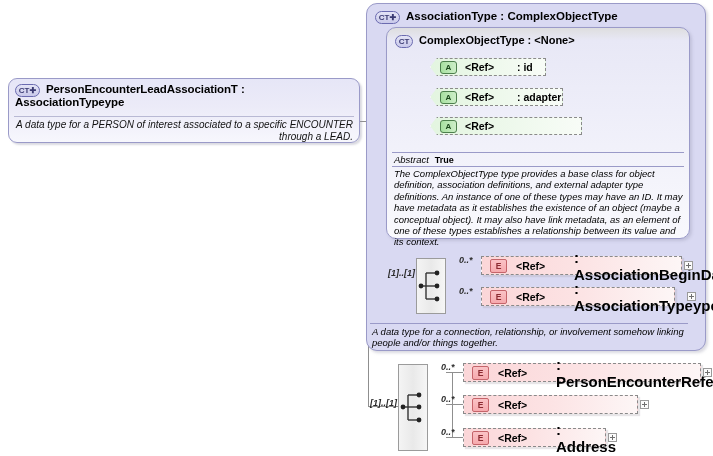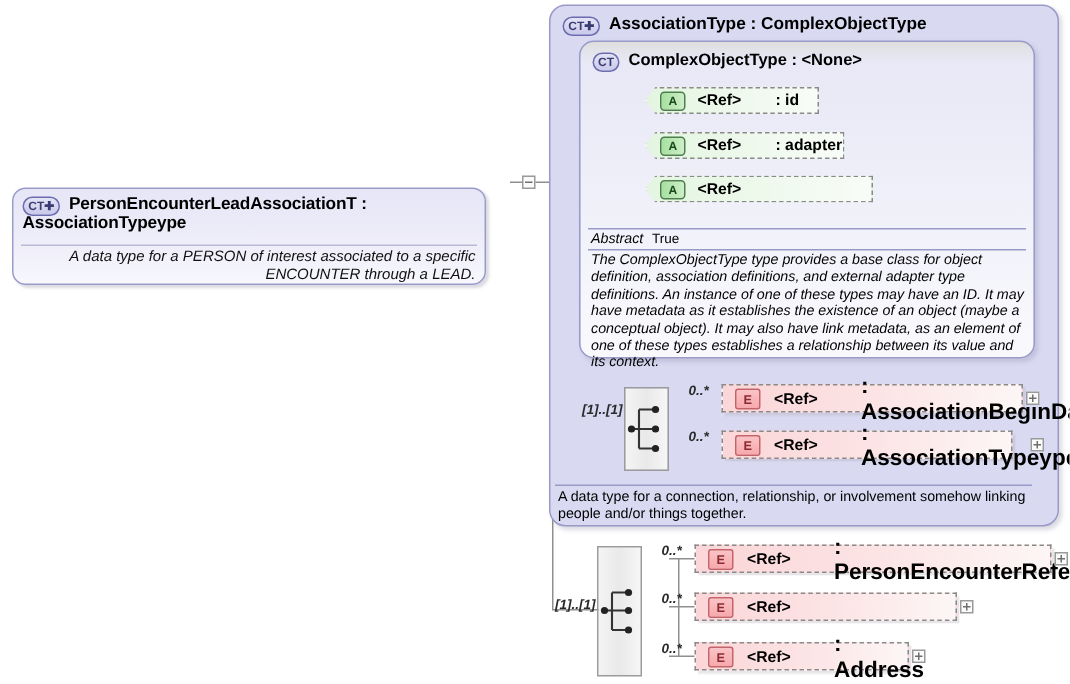--- a/index.html
+++ b/index.html
@@ -21,26 +21,25 @@
   .rbox {
     position: absolute;
     box-sizing: border-box;
     border-radius: 9px;
   }
 
   
   #left-type-box {
     left: 8px;
     top: 78px;
-    width: 316px;
+    width: 352px;
     height: 65px;
     border: 1px solid #9a9ac8;
     background: linear-gradient(to bottom, #e6e6f7 0%, #ecebf8 45%, #f7f7fd 100%);
     box-shadow: 2px 2px 2px rgba(150,150,170,0.35);
-    margin-top: 47px;
   }
   #left-type-head {
     position: absolute;
     left: 6px;
     top: 4px;
     right: 5px;
     height: 32px;
   }
   .type-title {
     font-size: 11.5px;
@@ -185,21 +184,21 @@
     width: 290px;
     height: 11px;
     font-size: 9.5px;
   }
   #abstract-key {
     font-style: italic;
     display: inline-block;
     width: 38px;
   }
   #abstract-val {
-    font-weight: normal;
+    font-weight: bold;
     font-size: 9px;
   }
   #abstract-line2 {
     position: absolute;
     left: 392px;
     top: 166px;
     width: 292px;
     border-top: 1px solid #9a9ac8;
   }
   #cot-doc {
@@ -218,20 +217,21 @@
     left: 370px;
     top: 323px;
     width: 318px;
     border-top: 1px solid #9a9ac8;
   }
   #assoc-doc {
     position: absolute;
     left: 372px;
     top: 326px;
     width: 322px;
+    font-style: italic;
     font-size: 9.5px;
     line-height: 11.4px;
   }
 
   
   .seq {
     position: absolute;
     box-sizing: border-box;
     width: 30px;
     border: 1px solid #9b9b9b;

